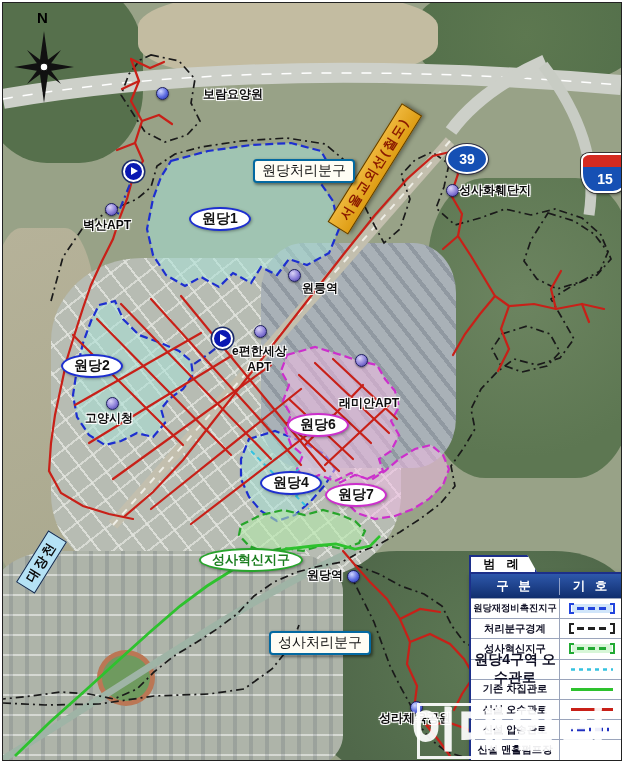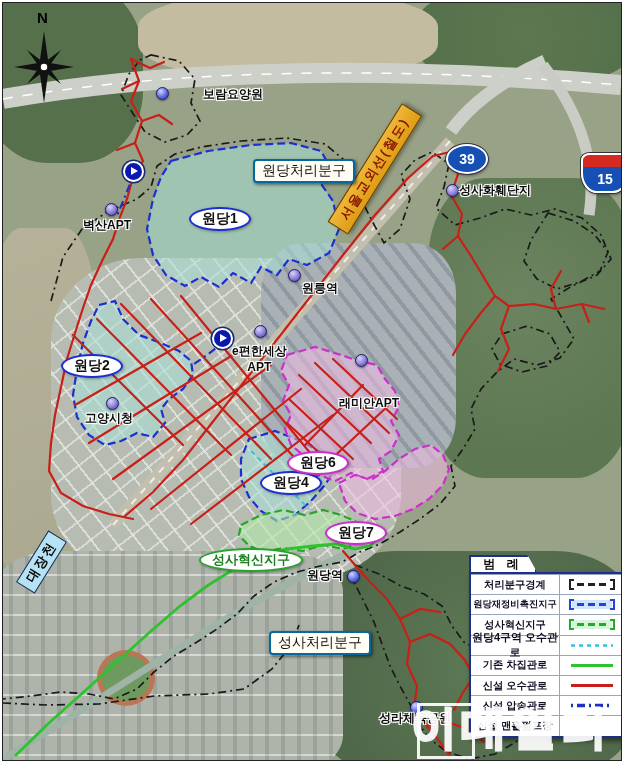--- a/index.html
+++ b/index.html
@@ -52,21 +52,21 @@
   .marker.blue{background:radial-gradient(circle at 35% 30%,#cfd6ff,#5b6ae0 55%,#2230a8);}
   .pump{position:absolute;width:17px;height:17px;border-radius:50%;z-index:23;
      background:#0a18b2;border:2px solid #fff;box-shadow:0 0 0 1.5px #1a2a6a;}
   .pump::after{content:"";position:absolute;left:6px;top:4px;border-style:solid;
      border-width:4.5px 0 4.5px 7px;border-color:transparent transparent transparent #fff;}
 
   .zone-oval{position:absolute;z-index:24;background:#fff;border-radius:50%;
      font-weight:bold;font-size:14px;color:#111;padding:1px 11px;white-space:nowrap;
      box-shadow:1px 1px 3px rgba(0,0,0,.35);}
   .zb{border:2px solid #1d2fd0;}
-  .zm{border:2px solid #cc2fcc;margin-top:38px;}
+  .zm{border:2px solid #cc2fcc;}
   .zg{border:2px solid #27a52b;color:#1b7e1f;}
 
   .district-box{position:absolute;z-index:24;background:#fffdf4;border:2px solid #0369a1;
      border-radius:4px;font-weight:normal;font-size:14px;color:#111;padding:1px 7px;
      white-space:nowrap;box-shadow:1.5px 1.5px 3px rgba(0,0,0,.45);}
 
   .rail-label{position:absolute;z-index:24;background:linear-gradient(#eeb63a,#dE9d14);
      background-color:#e2a61c;border:1px solid #5a3a00;color:#8a1a00;font-weight:bold;
      font-size:13px;letter-spacing:2px;padding:2px 10px;white-space:nowrap;
      box-shadow:2px 2px 4px rgba(0,0,0,.4);}
@@ -266,55 +266,59 @@
     <div class="poi halo" style="left:456px;top:179px;">성사화훼단지</div>
     <div class="poi halo" style="left:304px;top:564px;">원당역</div>
     <div class="poi halo" style="left:376px;top:707px;">성라체육공원</div>
 
     <div class="pump" style="left:120px;top:158px;"></div>
     <div class="pump" style="left:209px;top:325px;"></div>
 
     <div class="legend">
       <div class="legend-tab">범 례</div>
       <div class="legend-body">
-
-        <div class="lrow">
-          <div class="lab">처리분구경계</div>
-          <div class="sym">
-            <svg width="50" height="13">
-                <path d="M7,2 L3,2 L3,11 L7,11" fill="none" stroke="#222" stroke-width="2"></path>
-                <line x1="10" y1="6.5" x2="40" y2="6.5" stroke="#222" stroke-width="3" stroke-dasharray="7 4"></line>
-                <path d="M43,2 L47,2 L47,11 L43,11" fill="none" stroke="#222" stroke-width="2"></path>
-              </svg>
-          </div>
-        </div>
+        <div class="lhead">
+          <div class="c1">구 분</div>
+          <div class="c2">기 호</div>
+        </div>
+
         <div class="lrow">
           <div class="lab" style="font-size:9.3px">원당재정비촉진지구</div>
           <div class="sym">
             <svg width="50" height="13">
                 <rect x="5" y="2" width="40" height="9" fill="rgba(120,180,240,0.35)"></rect>
                 <path d="M7,2 L3,2 L3,11 L7,11" fill="none" stroke="#2244dd" stroke-width="2"></path>
                 <line x1="10" y1="6.5" x2="40" y2="6.5" stroke="#2244dd" stroke-width="3" stroke-dasharray="7 4"></line>
                 <path d="M43,2 L47,2 L47,11 L43,11" fill="none" stroke="#2244dd" stroke-width="2"></path>
               </svg>
           </div>
         </div>
         <div class="lrow">
+          <div class="lab">처리분구경계</div>
+          <div class="sym">
+            <svg width="50" height="13">
+                <path d="M7,2 L3,2 L3,11 L7,11" fill="none" stroke="#222" stroke-width="2"></path>
+                <line x1="10" y1="6.5" x2="40" y2="6.5" stroke="#222" stroke-width="3" stroke-dasharray="7 4"></line>
+                <path d="M43,2 L47,2 L47,11 L43,11" fill="none" stroke="#222" stroke-width="2"></path>
+              </svg>
+          </div>
+        </div>
+        <div class="lrow">
           <div class="lab">성사혁신지구</div>
           <div class="sym">
             <svg width="50" height="13">
                 <rect x="5" y="2" width="40" height="9" fill="rgba(140,230,140,0.35)"></rect>
                 <path d="M7,2 L3,2 L3,11 L7,11" fill="none" stroke="#22aa33" stroke-width="2"></path>
                 <line x1="10" y1="6.5" x2="40" y2="6.5" stroke="#22aa33" stroke-width="3" stroke-dasharray="7 4"></line>
                 <path d="M43,2 L47,2 L47,11 L43,11" fill="none" stroke="#22aa33" stroke-width="2"></path>
               </svg>
           </div>
         </div>
         <div class="lrow">
-          <div class="lab" style="font-size:11px">원당4구역 오수관로</div>
+          <div class="lab" style="font-size:14px">원당4구역 오수관로</div>
           <div class="sym">
             <svg width="50" height="13">
                 <line x1="4" y1="6.5" x2="46" y2="6.5" stroke="#35c2e0" stroke-width="2.5" stroke-dasharray="4 4"></line>
               </svg>
           </div>
         </div>
         <div class="lrow">
           <div class="lab">기존 차집관로</div>
           <div class="sym">
             <svg width="50" height="13">

